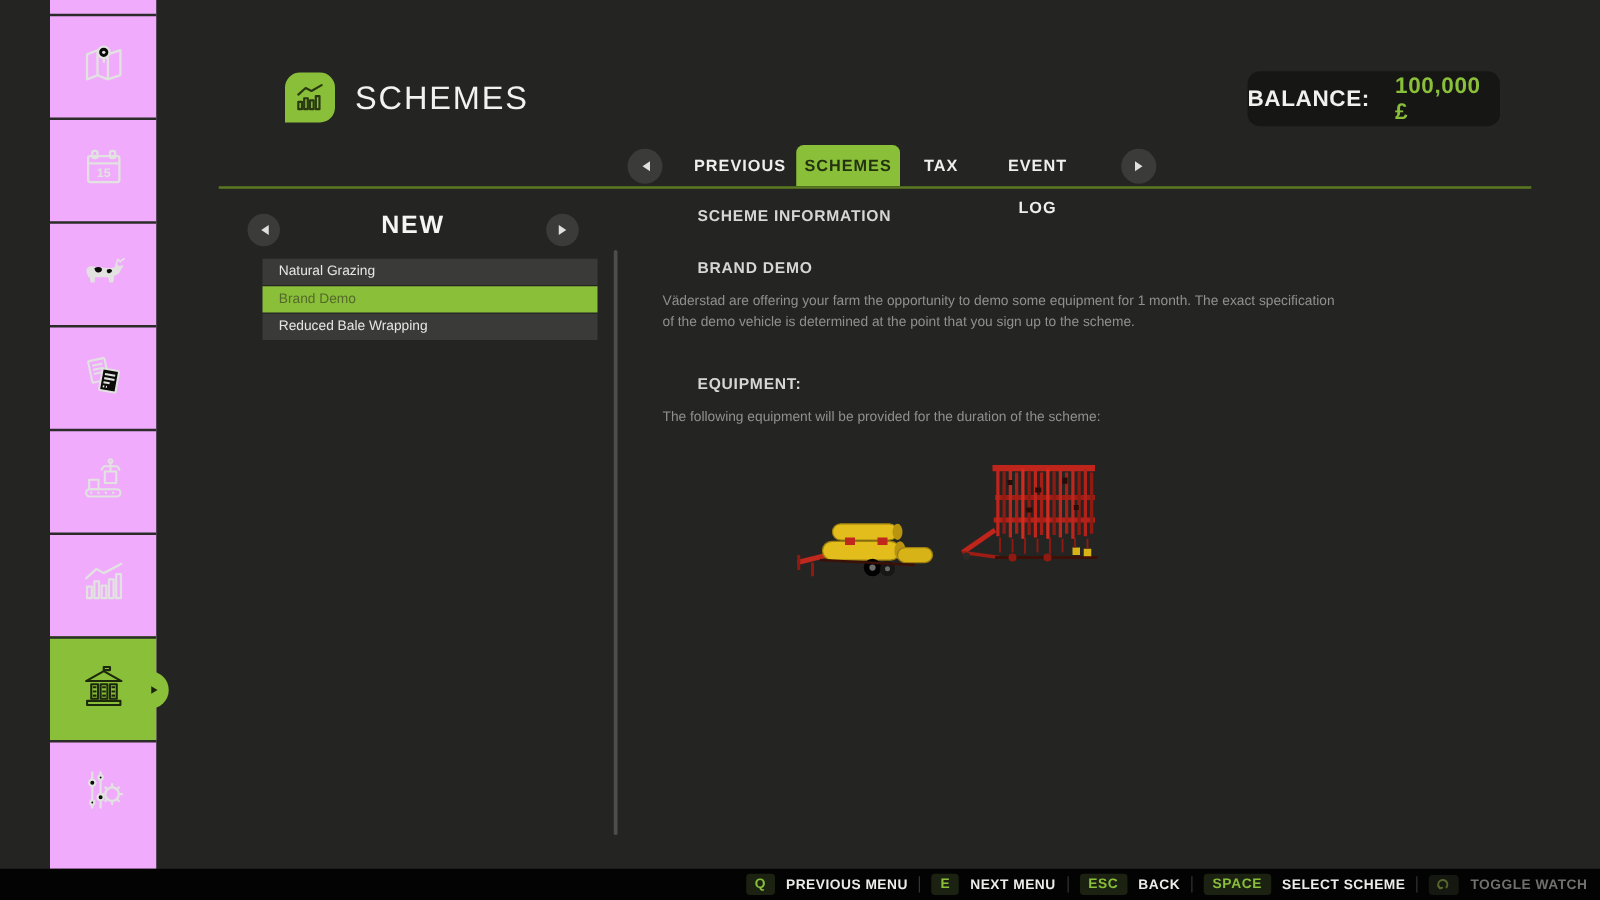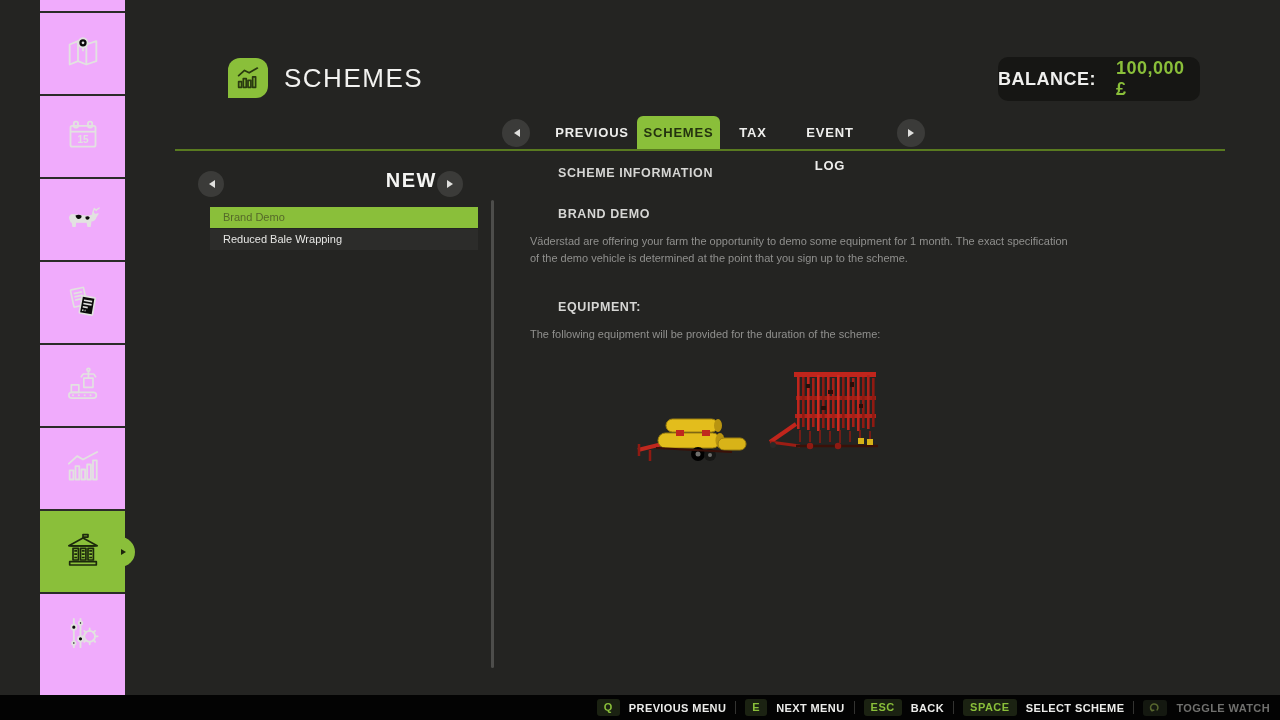--- a/index.html
+++ b/index.html
@@ -72,21 +72,21 @@
   .tab-tax      { left:726px; width:54px; }
   .tab-eventlog { left:789px; width:82px; }
   .tab-underline {
     position:absolute; left:175px; top:149px; width:1050px; height:2px; background:#597a20;
   }
 
   
   .nav-prev-list { left:198px; top:171px; width:26px; height:26px; }
   .nav-next-list { left:437px; top:171px; width:26px; height:26px; }
   .list-heading {
-    position:absolute; left:224px; top:169px; width:213px; text-align:right;
+    position:absolute; left:224px; top:169px; width:213px; text-align:center;
     font-size:20px; font-weight:700; letter-spacing:1.5px; color:#f5f5f3;
   }
   .scheme-list { position:absolute; left:210px; top:207px; width:268px; }
   .scheme-row {
     height:21px; line-height:21px; margin-bottom:1px; padding-left:13px;
     font-size:11px; font-weight:500; color:#e6e6e4; cursor:pointer;
   }
   .scheme-row:nth-child(odd)  { background:#3a3a38; }
   .scheme-row:nth-child(even) { background:#2c2c2a; }
   .scheme-row.selected { background:#8abf3a; color:#55692a; }
@@ -282,20 +282,21 @@
 
   <div class="nav-circle nav-prev-list">
     <span class="tri left"></span>
   </div>
   <div class="list-heading">NEW</div>
   <div class="nav-circle nav-next-list">
     <span class="tri right"></span>
   </div>
 
   <div class="scheme-list">
+    <div class="scheme-row">Natural Grazing</div>
     <div class="scheme-row selected">Brand Demo</div>
     <div class="scheme-row">Reduced Bale Wrapping</div>
   </div>
   <div class="list-scrollbar"></div>
 
   <div class="info-heading h-section">SCHEME INFORMATION</div>
   <div class="info-heading h-scheme">BRAND DEMO</div>
   <div class="info-body b-description">Väderstad are offering your farm the opportunity to demo some equipment for 1 month. The exact specification of the demo vehicle is determined at the point that you sign up to the scheme.</div>
   <div class="info-heading h-equipment">EQUIPMENT:</div>
   <div class="info-body b-equipment">The following equipment will be provided for the duration of the scheme:</div>

